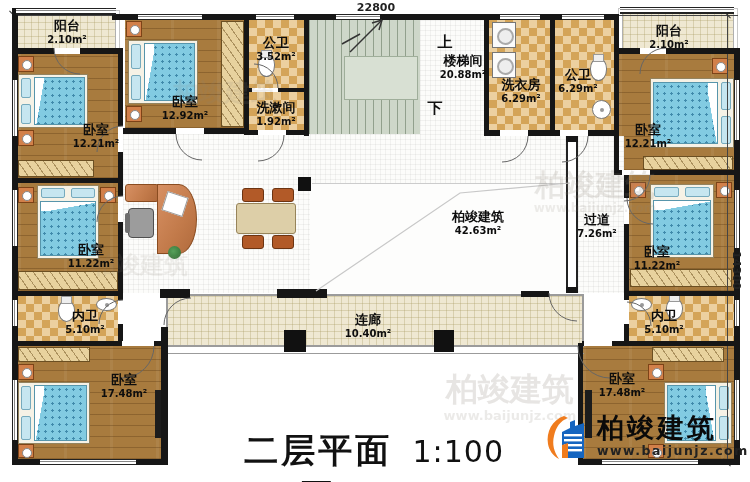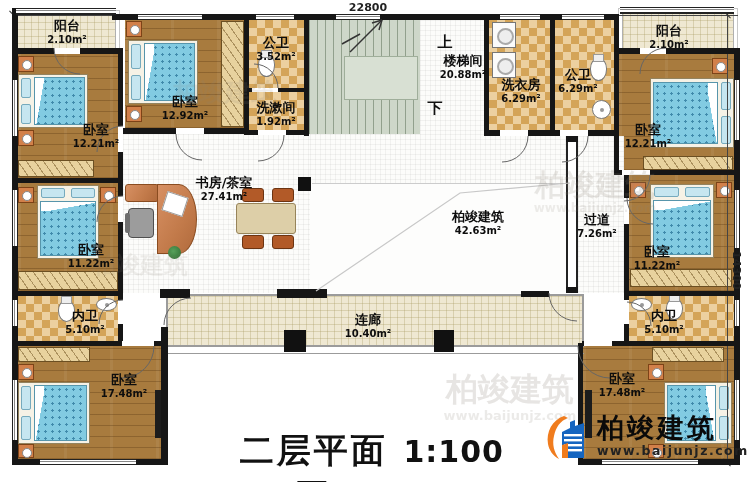--- a/index.html
+++ b/index.html
@@ -85,21 +85,21 @@
     color:#111; z-index:30; }
   .dimt { position:absolute; font-size:11px; font-weight:bold; color:#222; z-index:30; text-align:center; }
   .tick { position:absolute; width:10px; height:1px; background:#333; transform:rotate(45deg); z-index:9; }
   
   .wm { position:absolute; transform:translate(-50%,-50%); color:#8a8276; font-weight:bold;
     white-space:nowrap; z-index:20; pointer-events:none; }
   
   .tblock { position:absolute; left:238px; top:381px; width:266px; text-align:center; z-index:40; color:#111; }
   .trow1 { display:flex; justify-content:center; align-items:baseline; gap:14px;margin-top:47px; }
   .ttitle { font-size:34px; font-weight:bold; letter-spacing:3px; }
-  .tscale { font-size:30px; font-weight:700; letter-spacing:1px; }
+  .tscale { font-size:30px; font-weight:400; letter-spacing:1px; }
   .tline { height:2px; background:#111; margin:4px 2px 6px; }
   
   .logo { position:absolute; left:544px; top:412px; display:flex; align-items:flex-start; gap:7px; z-index:40; }
   .lname { font-size:27px; font-weight:bold; letter-spacing:3px; color:#0a0a0a; line-height:1.15; }
   .lurl { font-size:12.5px; font-weight:bold; letter-spacing:1.5px; color:#222; }
 </style>
 </head>
 <body>
 
 <div id="plan">
@@ -354,24 +354,20 @@
       <div class="ar">6.29m²</div>
     </div>
   <div class="rlabel" style="left:669px;top:37px">
       <div class="nm">阳台</div>
       <div class="ar">2.10m²</div>
     </div>
   <div class="rlabel" style="left:648px;top:136px">
       <div class="nm">卧室</div>
       <div class="ar">12.21m²</div>
     </div>
-  <div class="rlabel" style="left:224px;top:189px">
-      <div class="nm">书房/茶室</div>
-      <div class="ar">27.41m²</div>
-    </div>
   <div class="rlabel" style="left:91px;top:256px">
       <div class="nm">卧室</div>
       <div class="ar">11.22m²</div>
     </div>
   <div class="rlabel" style="left:478px;top:223px">
       <div class="nm">柏竣建筑</div>
       <div class="ar">42.63m²</div>
     </div>
   <div class="rlabel" style="left:597px;top:226px">
       <div class="nm">过道</div>
@@ -395,21 +391,21 @@
     </div>
   <div class="rlabel" style="left:622px;top:385px">
       <div class="nm">卧室</div>
       <div class="ar">17.48m²</div>
     </div>
   <div class="rlabel" style="left:368px;top:326px">
       <div class="nm">连廊</div>
       <div class="ar">10.40m²</div>
     </div>
 
-  <div class="dimt" style="left:340px;top:1px;width:56px">22800</div>
+  <div class="dimt" style="left:348px;top:1px;width:56px">22800</div>
   <div class="dimt" style="left:716px;top:264px;width:40px;transform:rotate(90deg)">14300</div>
 
   <div class="wm" style="left:225px;top:92px;font-size:26px;opacity:.14">柏竣建筑</div>
   <div class="wm" style="left:140px;top:265px;font-size:24px;opacity:.12">柏竣建筑</div>
   <div class="wm" style="left:595px;top:185px;font-size:30px;opacity:.18">柏竣建筑</div>
   <div class="wm" style="left:595px;top:208px;font-size:12px;opacity:.14">www.baijunjz.com</div>
   <div class="wm" style="left:510px;top:390px;font-size:32px;opacity:.2">柏竣建筑</div>
   <div class="wm" style="left:510px;top:415px;font-size:13px;opacity:.16">www.baijunjz.com</div>
 
   <div class="tblock">

